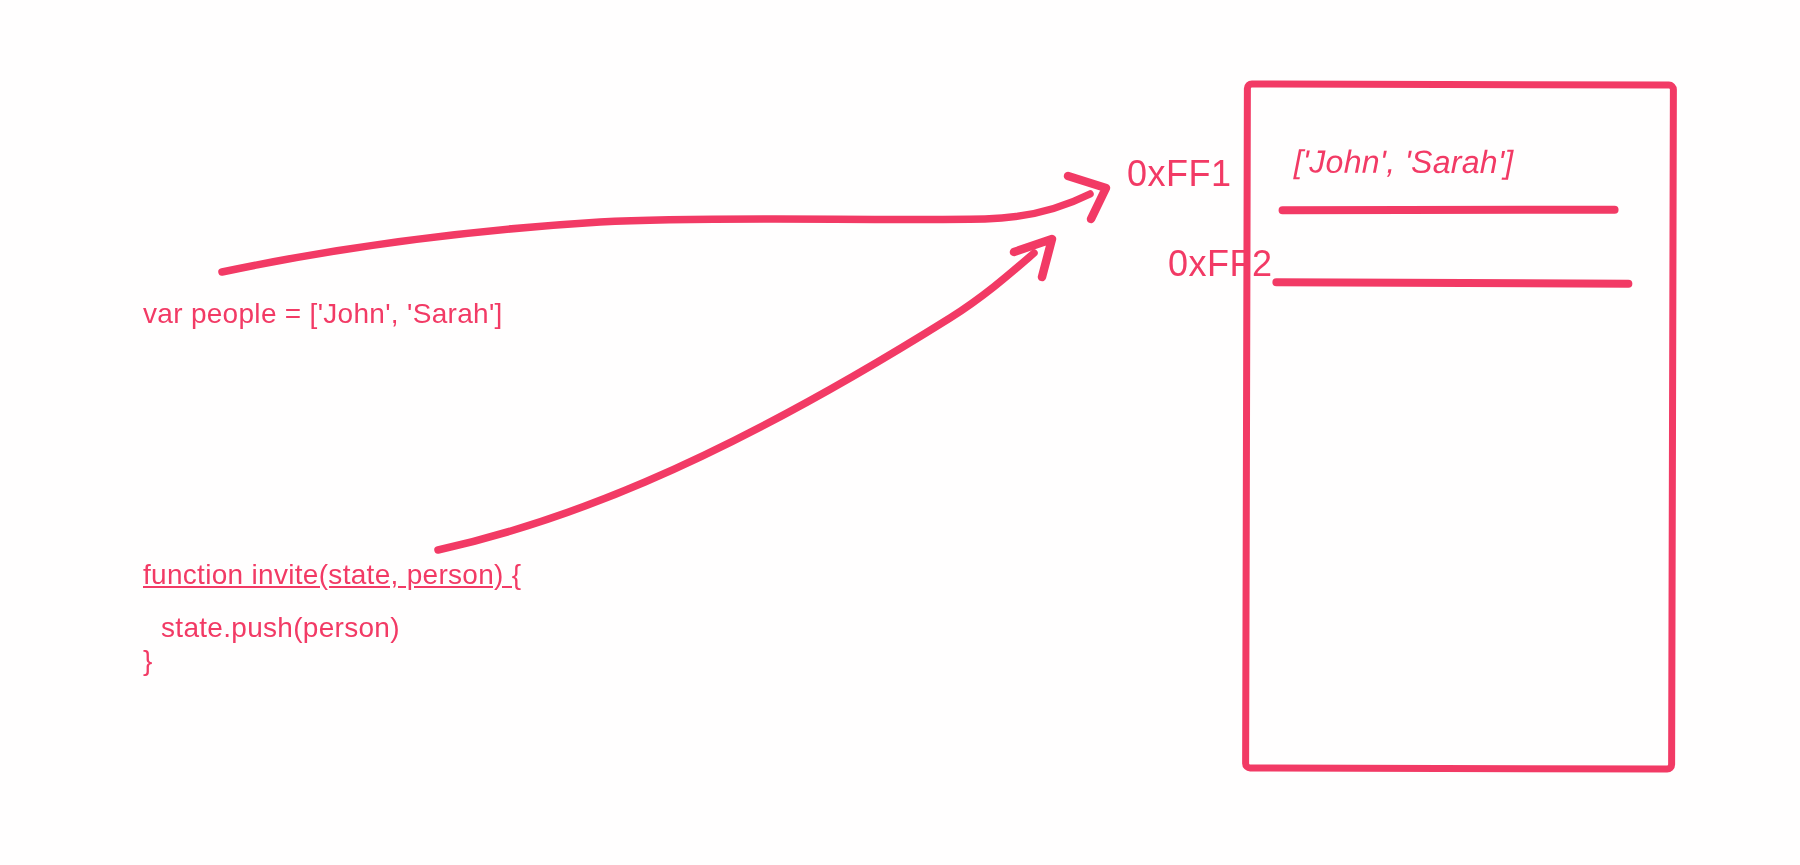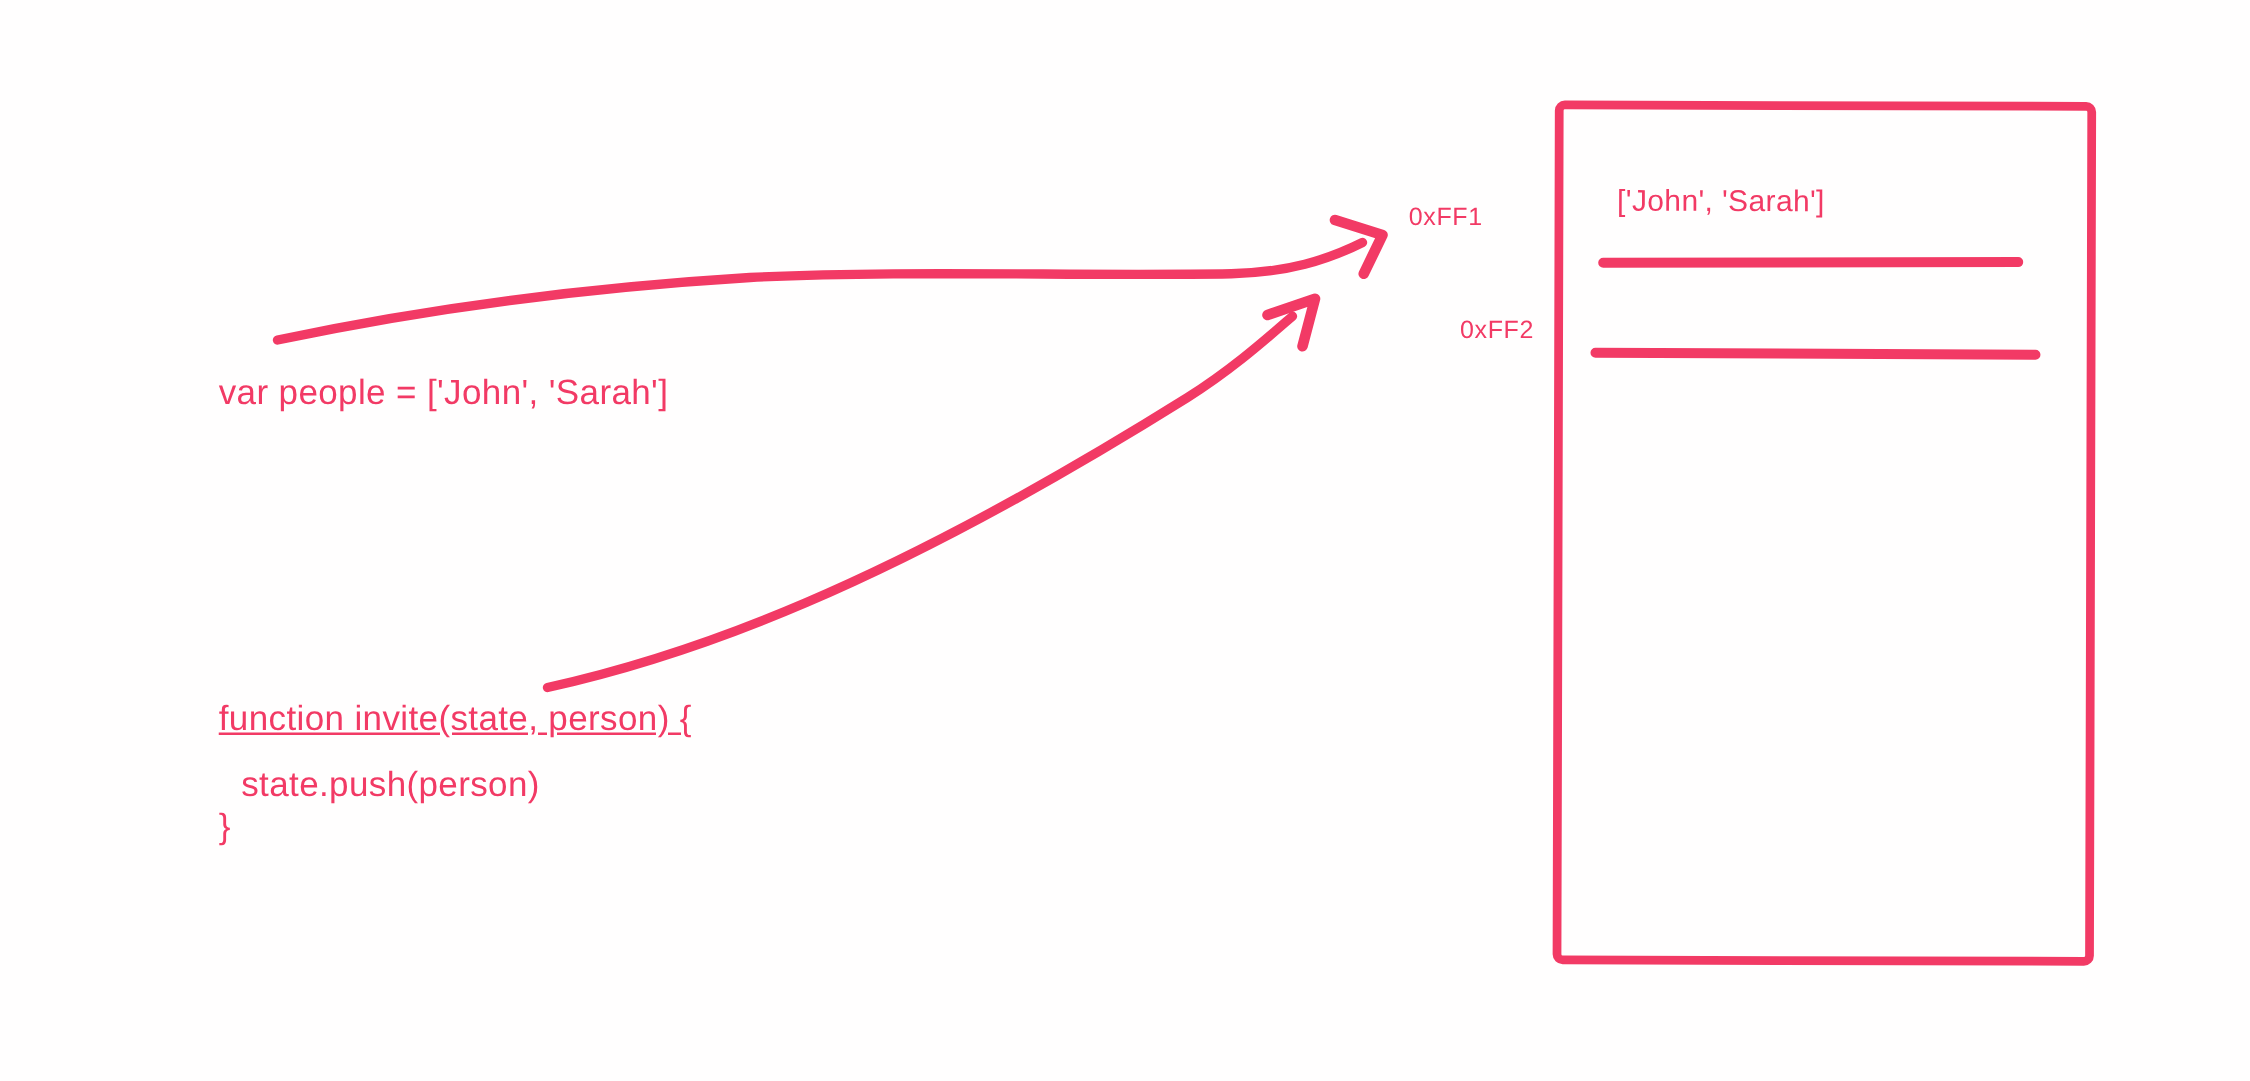--- a/index.html
+++ b/index.html
@@ -11,52 +11,52 @@
     font-family:"Liberation Sans",sans-serif;
     color:var(--ink,#f23a65);
   }
   .code-line{
     position:absolute;
     left:143px;
     font-size:28px;
     line-height:34px;
     letter-spacing:.3px;
     white-space:pre;
-    margin-left:32px;
   }
   .l1{top:297px;}
   .l2{top:384px;}
   .l3{top:471px;}
   .l4{top:558px;text-decoration:underline;}
   .l5{top:611px;left:161px;}
   .l6{top:644px;}
   .addr{
     position:absolute;
-    font-size:20px;
+    font-size:36px;
     line-height:34px;
     letter-spacing:.5px;
   }
   .addr1{left:1127px;top:157px;}
   .addr2{left:1168px;top:247px;}
   .mem-box{
     position:absolute;
     left:1243px;top:81px;
     width:433px;height:691px;
     box-sizing:border-box;
     border:7px solid var(--ink,#f23a65);
     border-radius:8px;
     transform:rotate(.15deg);
   }
   .mem-value{
     position:absolute;
     left:43px;top:57px;
-    font-size:24px;
+    font-size:32px;
     line-height:34px;
     letter-spacing:.3px;
     white-space:pre;
+    font-style:italic;
   }
   .slot-line{
     position:absolute;
     height:8px;
     background:var(--ink,#f23a65);
     border-radius:5px;
   }
   .slot1{left:28px;top:118px;width:340px;transform:rotate(-.25deg);}
   .slot2{left:22px;top:191px;width:360px;transform:rotate(.1deg);}
   .arrows{

